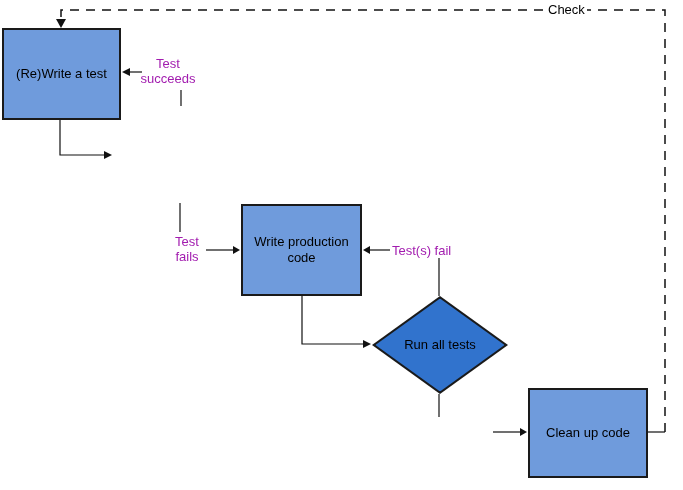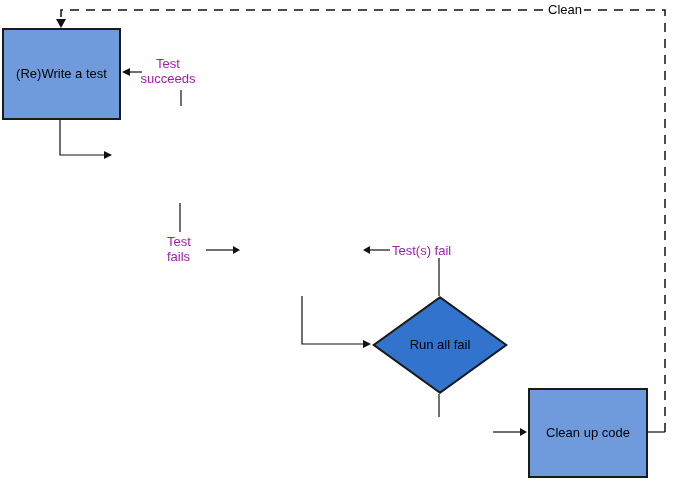--- a/index.html
+++ b/index.html
@@ -75,21 +75,21 @@
   .diamond.d1 .node-label { width: 86px; }
   .diamond.d2 { left: 372px; top: 296px; width: 136px; height: 98px; }
   .diamond.d2 .node-label { width: 104px; }
 
   .edge-label {
     position: absolute;
     line-height: 15px;
     color: #a21caf;
   }
   .edge-label.test-succeeds { left: 138px; top: 56px;  width: 60px; text-align: center; }
-  .edge-label.test-fails    { left: 167px; top: 234px; width: 40px; text-align: left; }
+  .edge-label.test-fails    { left: 167px; top: 234px; width: 40px; text-align: center; }
   .edge-label.tests-fail    { left: 392px; top: 243px; white-space: nowrap; }
   .edge-label.all-tests     { left: 436px; top: 418px; width: 56px; text-align: center; }
 
   .loop-label {
     position: absolute;
     left: 546px; top: 2px;
     background: var(--background, #ffffff);
     padding: 0 2px;
     line-height: 16px;
   }
@@ -129,30 +129,33 @@
     <path class="solid" d="M439 394 V417"></path>
 
     <path class="solid" d="M493 432 H520"></path>
     <polygon class="arrowhead" points="520,428 520,436 527,432"></polygon>
   </svg>
 
   <div class="box b1">
     <span class="node-label">(Re)Write a test</span>
   </div>
 
+  <div class="box b2">
+    <span class="node-label">Write production code</span>
+  </div>
 
   <div class="box b3">
     <span class="node-label">Clean up code</span>
   </div>
 
 
   <div class="diamond d2">
     <div class="fill"></div>
-    <span class="node-label">Run all fail</span>
+    <span class="node-label">Run all tests</span>
   </div>
 
   <div class="edge-label test-succeeds">Test succeeds</div>
   <div class="edge-label test-fails">Test fails</div>
   <div class="edge-label tests-fail">Test(s) fail</div>
 
-  <div class="loop-label">Clean</div>
+  <div class="loop-label">Check</div>
 
 </div>
 
 </body></html>

